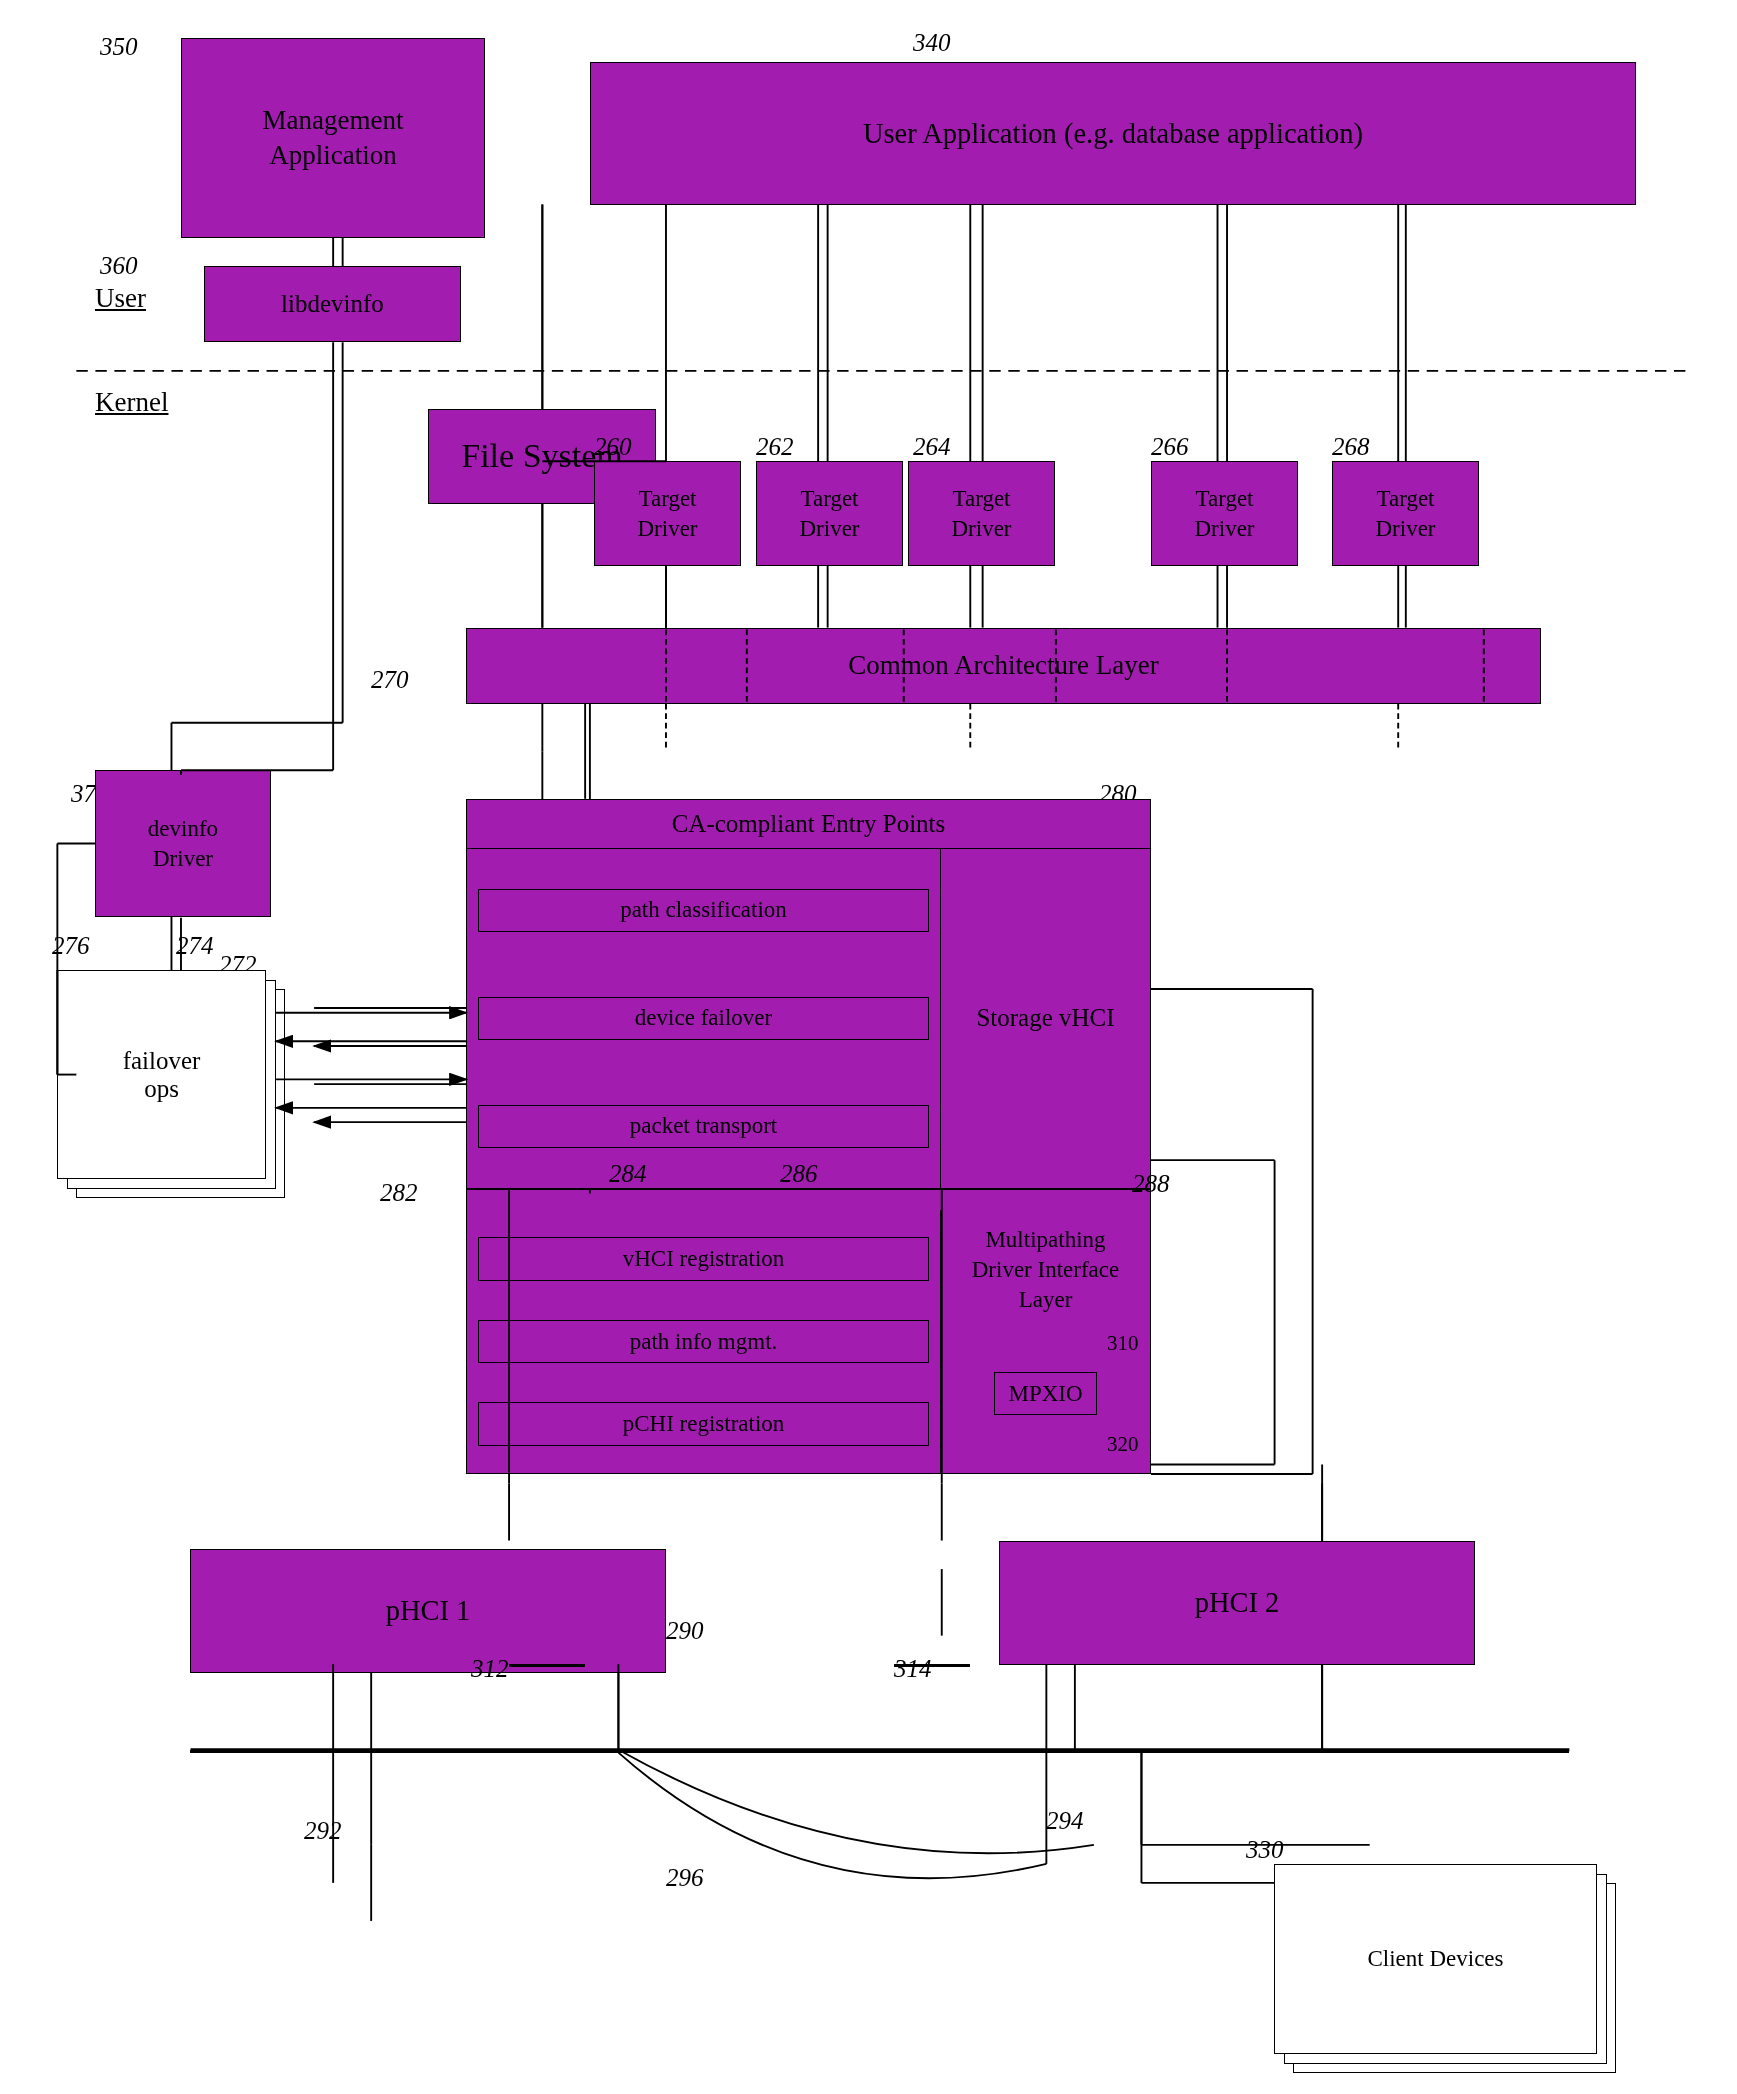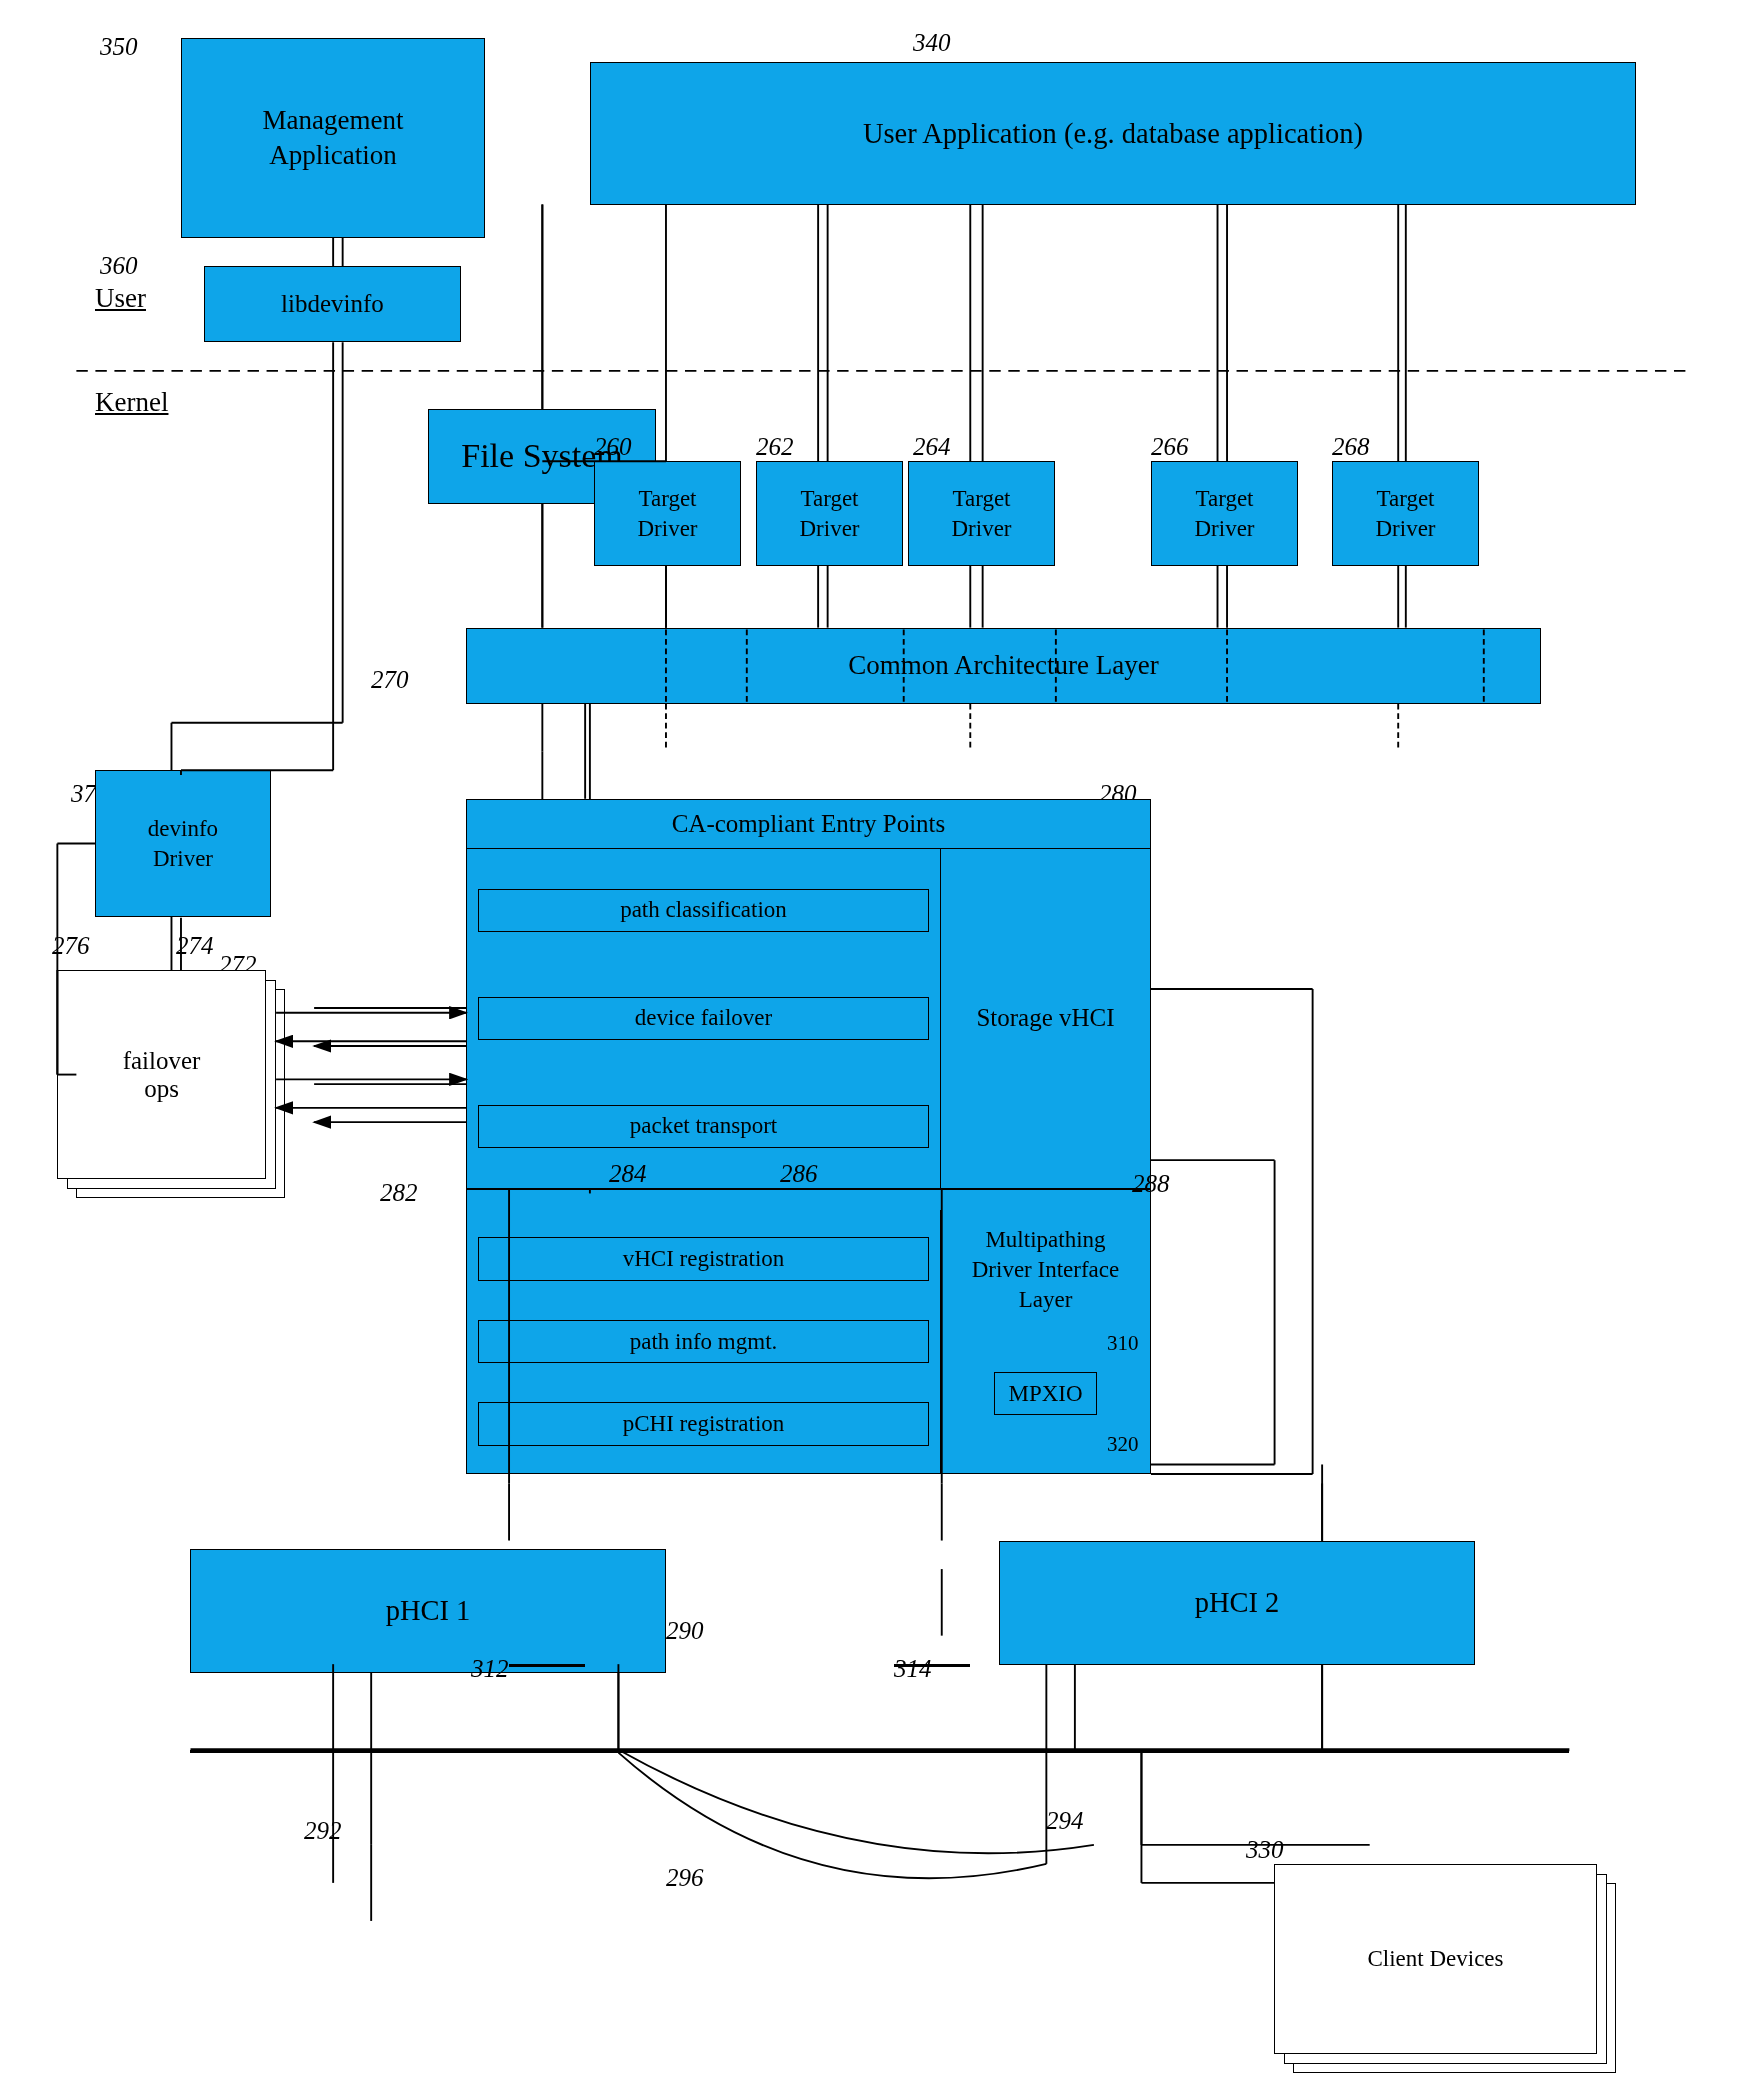--- a/index.html
+++ b/index.html
@@ -13,21 +13,21 @@
     }
     .diagram {
       position: absolute;
       top: 0; left: 0;
       width: 1738px;
       height: 2094px;
     }
     .box {
       position: absolute;
       border: 1.9px solid #000;
-      background: #0ea5e9;
+      background: #a21caf;
       display: flex;
       align-items: center;
       justify-content: center;
       text-align: center;
       font-size: 25px;
       line-height: 1.3;
       padding: 5.7px;
     }
     .label {
       position: absolute;

